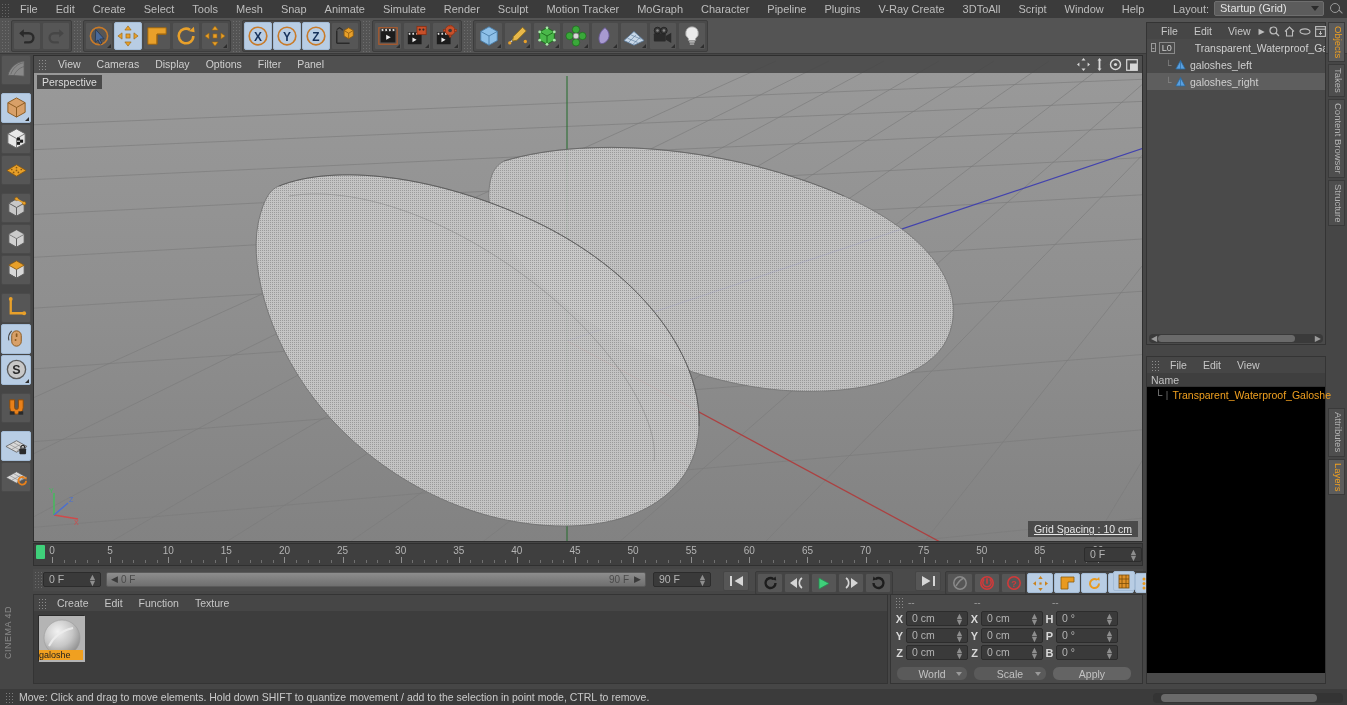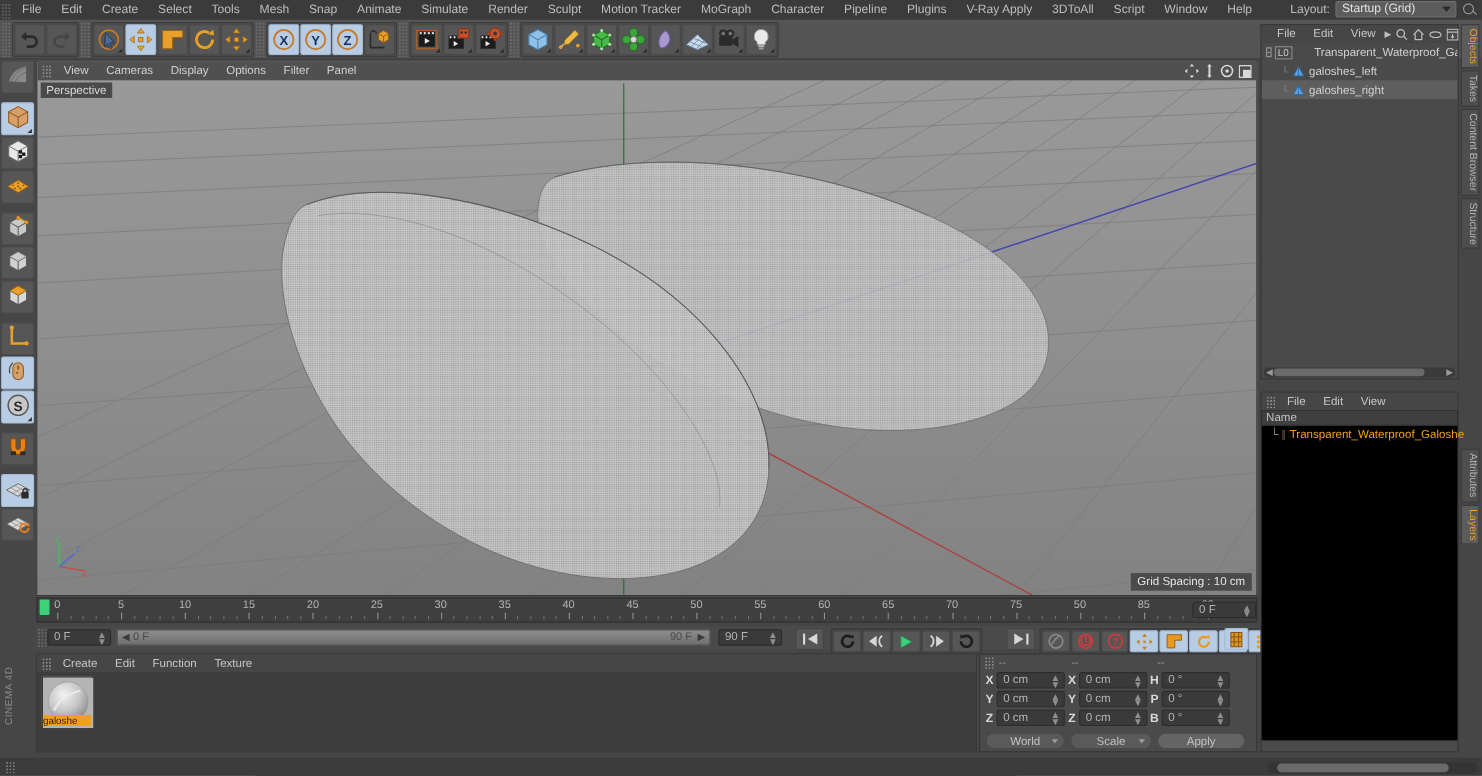--- a/index.html
+++ b/index.html
@@ -40,21 +40,21 @@
   .brand { position:absolute; left:2px; bottom:24px; width:26px; writing-mode:vertical-rl; transform:rotate(180deg);
            font-size:9px; color:#8a8a8a; letter-spacing:.5px; text-align:center; line-height:12px;}
 
   
   .vp { position:absolute; left:33px; top:55px; width:1110px; height:487px; background:#8c8c8c; overflow:hidden; border:1px solid #2f2f2f; }
   .vp-head { position:absolute; left:0; top:0; width:100%; height:17px; background:rgba(70,70,70,.88); display:flex; align-items:center; z-index:6;}
   .vp-head .mi { padding:0 8px; font-size:10.5px; color:#cfcfcf; line-height:17px; }
   .vp-head .hgrip { width:9px;height:12px;margin:0 3px 0 4px; background-image:radial-gradient(#8d8d8d 0.8px, transparent 0.9px); background-size:3px 3px; }
   .vp-corner { position:absolute; right:4px; top:2px; display:flex; gap:4px; align-items:center; z-index:7; }
   .vp-label { position:absolute; left:3px; top:19px; background:rgba(56,56,56,.82); color:#dcdcdc; font-size:10.5px; padding:1px 5px; z-index:6;}
-  .grid-note { position:absolute; right:4px; bottom:4px; background:rgba(56,56,56,.75); color:#e6e6e6; font-size:10.5px; padding:2px 6px; z-index:6; }
+  .grid-note { position:absolute; right:4px; bottom:4px; background:rgba(56,56,56,.75); color:#e6e6e6; font-size:10.5px; padding:2px 6px; z-index:6;text-decoration:underline; }
   .axisgiz { position:absolute; left:10px; bottom:16px; width:46px; height:40px; z-index:6; }
 
   
   .tl { position:absolute; left:33px; top:543px; width:1110px; height:23px; background:#3f3f3f; border:1px solid #303030; }
   .tl-num { position:absolute; top:1px; font-size:10px; color:#b4b4b4; transform:translateX(-50%); }
   .tl-tick { position:absolute; bottom:2px; width:1px; background:#8f8f8f; }
   .tl-green { position:absolute; left:2px; top:1px; width:9px; height:14px; background:#3fd07a; border-radius:1px; }
 
   .numfield { background:#3a3a3a; border:1px solid #2c2c2c; border-radius:2px; color:#b4b4b4; font-size:10.5px;
               height:15px; line-height:13px; padding-left:5px; position:relative; }
@@ -126,21 +126,21 @@
         <div class="mi">Snap</div>
         <div class="mi">Animate</div>
         <div class="mi">Simulate</div>
         <div class="mi">Render</div>
         <div class="mi">Sculpt</div>
         <div class="mi">Motion Tracker</div>
         <div class="mi">MoGraph</div>
         <div class="mi">Character</div>
         <div class="mi">Pipeline</div>
         <div class="mi">Plugins</div>
-        <div class="mi">V-Ray Apply</div>
+        <div class="mi">V-Ray Create</div>
         <div class="mi">3DToAll</div>
         <div class="mi">Script</div>
         <div class="mi">Window</div>
         <div class="mi">Help</div>
       </div>
     <div class="layoutbox">
       <span class="lbl">Layout:</span>
       <div class="layout-sel">
         <span>Startup (Grid)</span>
         <span class="arrow"></span>
@@ -1091,18 +1091,19 @@
         <div class="vtab">Takes</div>
         <div class="vtab">Content Browser</div>
         <div class="vtab">Structure</div>
         <div class="vtab" style="margin-top: 182px;">Attributes</div>
         <div class="vtab act">Layers</div>
       </div>
   </div>
 
   <div class="status">
     <div class="sgrip"></div>
+    <div class="txt">Move: Click and drag to move elements. Hold down SHIFT to quantize movement / add to the selection in point mode, CTRL to remove.</div>
     <div class="sscroll">
         <div class="th"></div>
       </div>
   </div>
 
 </div>
 
 </body></html>

